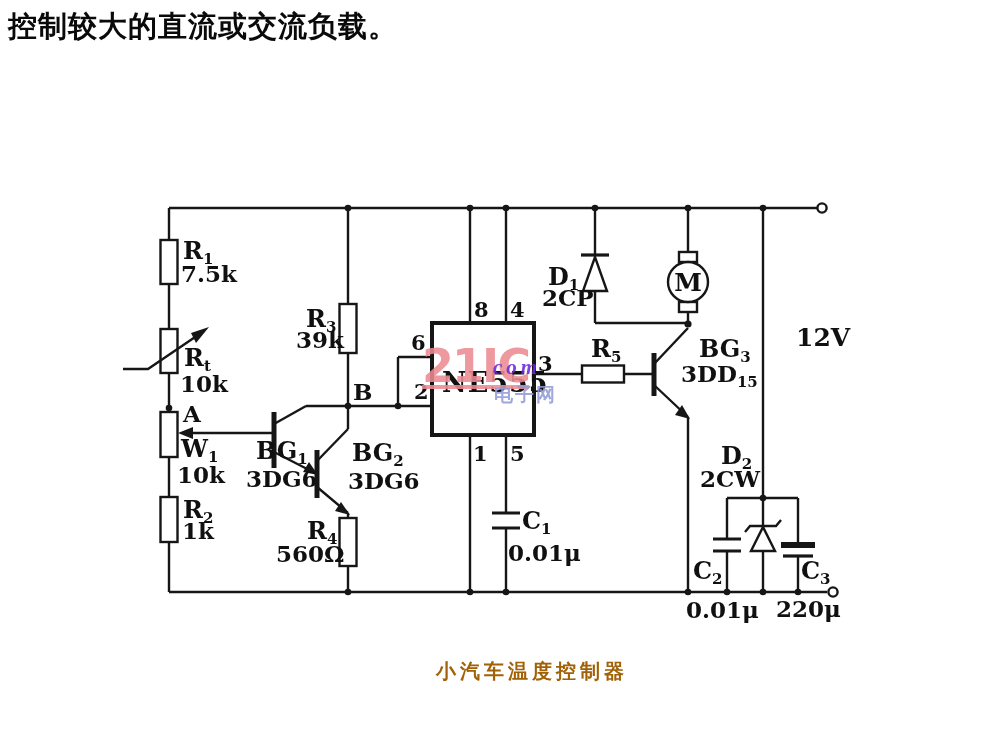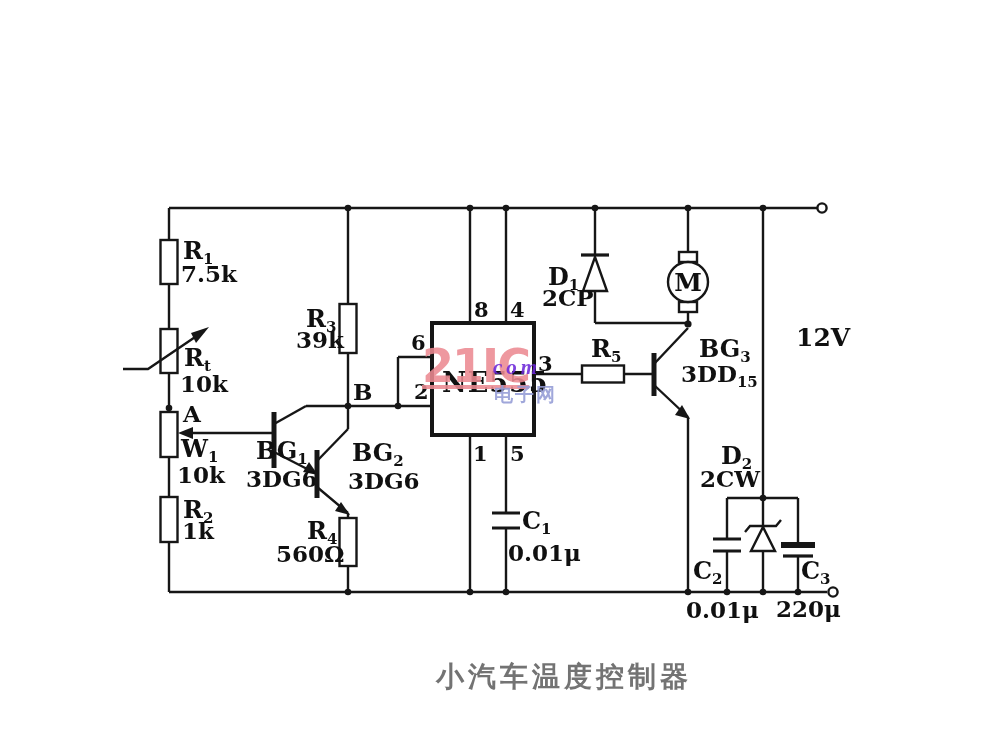--- a/index.html
+++ b/index.html
@@ -47,28 +47,29 @@
   .wm-site{
     left:494px;top:341px;font-size:19px;font-weight:bold;color:#939bd6;
     font-family:"DejaVu Sans","Liberation Sans",sans-serif;letter-spacing:2px;margin-top:44px;
   }
   .wm-domain{
     left:493px;top:357px;font-size:21px;font-weight:bold;font-style:italic;
     color:#6d28d9;letter-spacing:4px;
   }
   
   .caption{
-    position:absolute;left:436px;top:658px;font-size:28px;font-weight:bold;
-    color:#737373;letter-spacing:4px;white-space:nowrap;
+    position:absolute;left:436px;top:658px;font-size:20px;font-weight:bold;
+    color:#a16207;letter-spacing:4px;white-space:nowrap;
   }
 </style>
 </head>
 <body>
 
 <div class="intro">
+  <div class="line"><span>控制较大的直流或交流负载。</span></div>
 </div>
 
 <svg class="schematic" viewBox="0 0 981 729">
 
   <g>
     <path class="w" d="M169,208 H817"></path>
     <circle class="term" cx="822" cy="208" r="4.6"></circle>
   </g>
   <g>
     <path class="w" d="M169,592 H827"></path>

